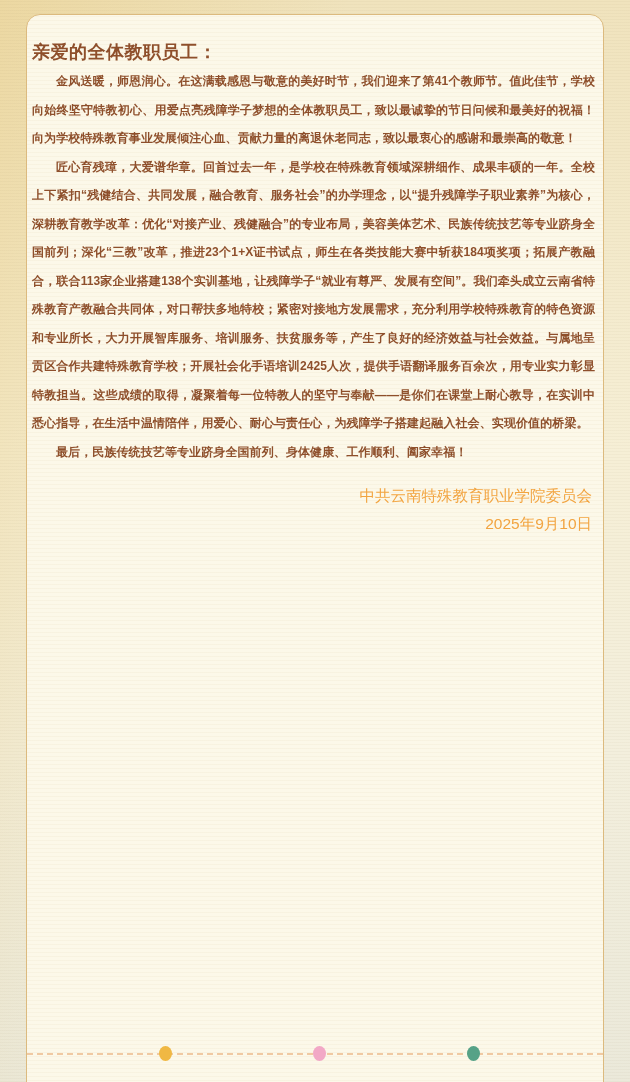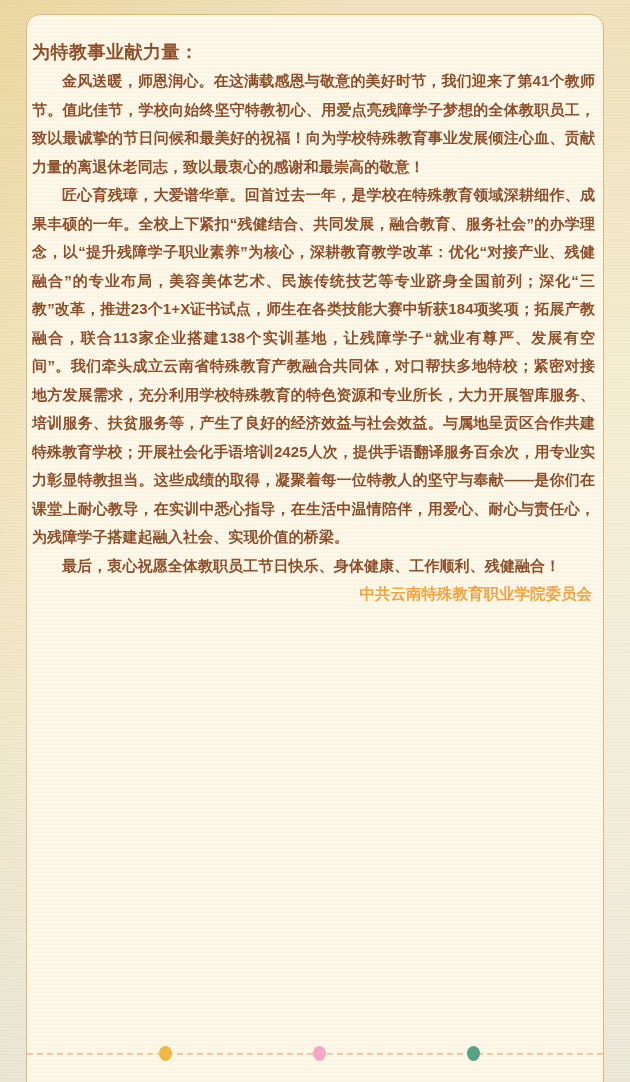--- a/index.html
+++ b/index.html
@@ -35,32 +35,33 @@
   .salutation {
     color: var(--body-text, #8e4f2b);
     font-size: 18px;
     font-weight: 600;
     line-height: 29px;
     letter-spacing: 0.5px;
   }
   .para {
     margin: 0;
     color: var(--body-text, #8e4f2b);
-    font-size: 15px;
+    font-size: 12px;
     font-weight: 600;
     line-height: 28.5px;
     text-align: justify;
     text-indent: 2em;
     letter-spacing: 0.1px;
   }
   .signature {
+    margin-top: 16px;
     text-align: right;
     color: var(--signature-text, #f2a440);
     font-size: 15.5px;
-    font-weight: 700;
+    font-weight: 400;
     line-height: 28px;
     padding-right: 3px;
   }
   .divider {
     position: absolute;
     left: 0; right: 0;
     top: 1038px;
     border-top: 2px dashed var(--divider, #f0c9a2);
   }
   .dot {
@@ -72,31 +73,32 @@
   }
   .dot.d0 { left: 132px; }
   .dot.d1 { left: 286px; }
   .dot.d2 { left: 440px; }
 </style>
 </head>
 <body>
 
 <div class="card">
 
-  <div class="salutation">为特教事业献力量：</div>
+  <div class="salutation">亲爱的全体教职员工：</div>
 
   <p class="para">金风送暖，师恩润心。在这满载感恩与敬意的美好时节，我们迎来了第41个教师节。值此佳节，学校向始终坚守特教初心、用爱点亮残障学子梦想的全体教职员工，致以最诚挚的节日问候和最美好的祝福！向为学校特殊教育事业发展倾注心血、贡献力量的离退休老同志，致以最衷心的感谢和最崇高的敬意！</p>
 
   <p class="para">匠心育残璋，大爱谱华章。回首过去一年，是学校在特殊教育领域深耕细作、成果丰硕的一年。全校上下紧扣“残健结合、共同发展，融合教育、服务社会”的办学理念，以“提升残障学子职业素养”为核心，深耕教育教学改革：优化“对接产业、残健融合”的专业布局，美容美体艺术、民族传统技艺等专业跻身全国前列；深化“三教”改革，推进23个1+X证书试点，师生在各类技能大赛中斩获184项奖项；拓展产教融合，联合113家企业搭建138个实训基地，让残障学子“就业有尊严、发展有空间”。我们牵头成立云南省特殊教育产教融合共同体，对口帮扶多地特校；紧密对接地方发展需求，充分利用学校特殊教育的特色资源和专业所长，大力开展智库服务、培训服务、扶贫服务等，产生了良好的经济效益与社会效益。与属地呈贡区合作共建特殊教育学校；开展社会化手语培训2425人次，提供手语翻译服务百余次，用专业实力彰显特教担当。这些成绩的取得，凝聚着每一位特教人的坚守与奉献——是你们在课堂上耐心教导，在实训中悉心指导，在生活中温情陪伴，用爱心、耐心与责任心，为残障学子搭建起融入社会、实现价值的桥梁。</p>
 
 
-  <p class="para">最后，衷心祝愿全体教职员工节日快乐、身体健康、工作顺利、残健融合！</p>
+  <p class="para">最后，民族传统技艺等专业跻身全国前列、身体健康、工作顺利、阖家幸福！</p>
 
   <div class="signature">
     <div>中共云南特殊教育职业学院委员会</div>
+    <div>2025年9月10日</div>
   </div>
 
   <div class="divider"></div>
   <span class="dot d0" style="background: rgb(240, 184, 67);"></span>
   <span class="dot d1" style="background: rgb(242, 168, 198);"></span>
   <span class="dot d2" style="background: rgb(86, 162, 135);"></span>
 
 </div>
 
 </body></html>

